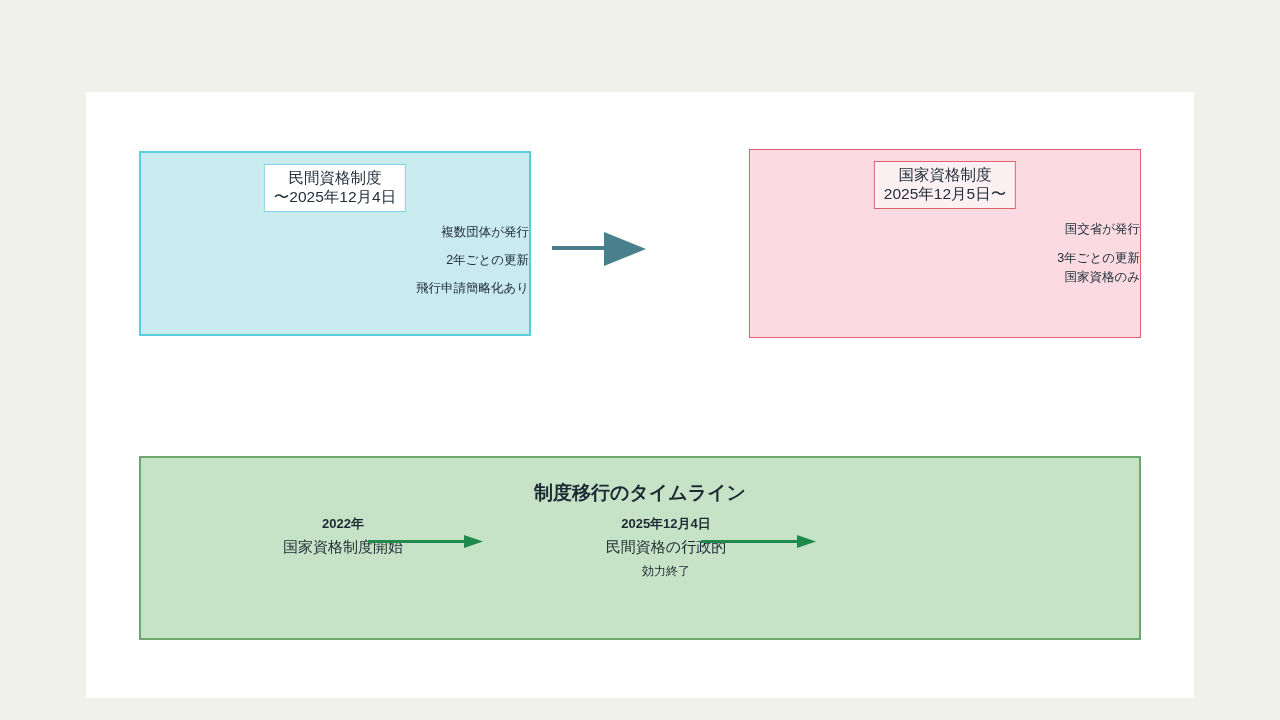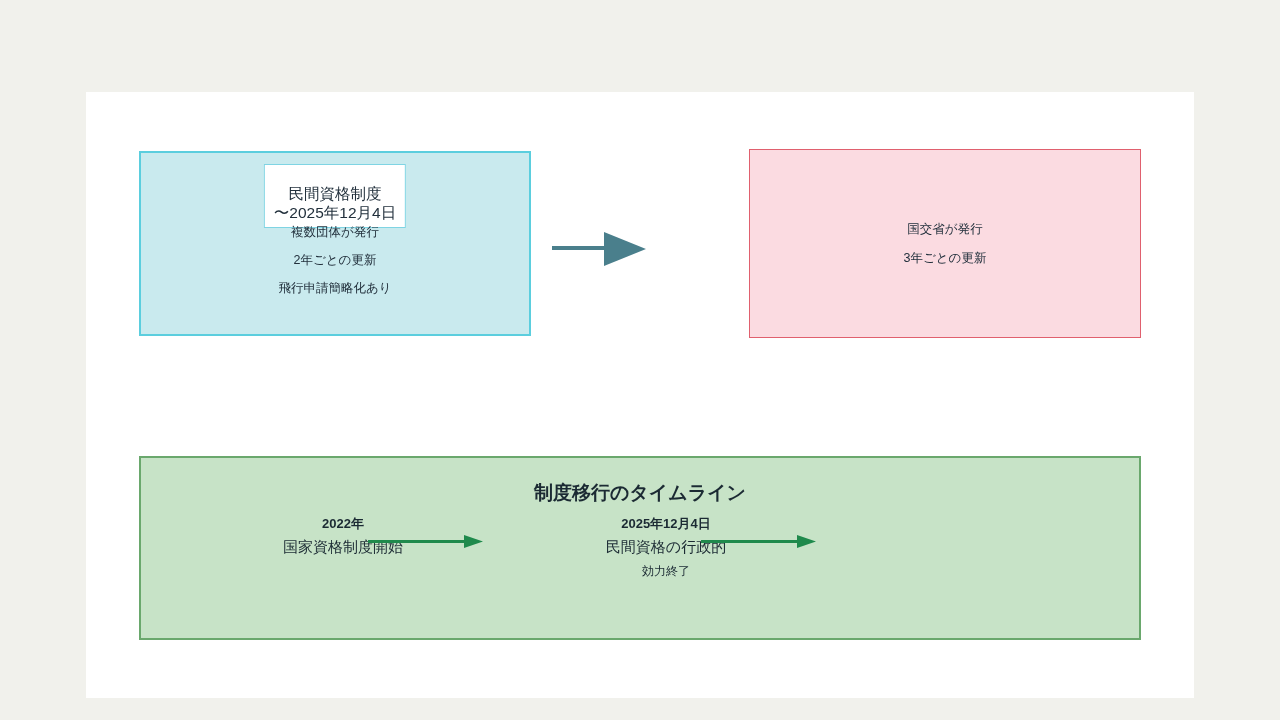--- a/index.html
+++ b/index.html
@@ -28,34 +28,34 @@
   .panel {
     position: absolute;
     box-sizing: border-box;
   }
   .panel-title {
     position: absolute;
     left: 50%;
     transform: translateX(-50%);
     top: 11px;
     box-sizing: border-box;
-    padding: 19px 9px 5px 9px;
+    padding: 3px 9px 5px 9px;
     text-align: center;
     font-size: 15.5px;
     line-height: 19px;
     color: #22303c;
     white-space: nowrap;
   }
   .panel-title .t-line { display: block; }
 
   .panel-body {
     position: absolute;
     left: 0;
     right: 0;
-    text-align: center;
+    text-align: right;
     color: #22303c;
     font-size: 12.5px;
   }
   .panel-body .b-line {
     display: block;
   }
 
   
   #panel-private {
     left: 53px;
@@ -176,23 +176,28 @@
   </div>
 
   <div id="transition-arrow">
     <svg width="96" height="38" viewBox="0 0 96 38" xmlns="http://www.w3.org/2000/svg">
       <rect x="0" y="16" width="58" height="4" fill="#4a7f8c"></rect>
       <polygon points="52,2 94,19 52,36" fill="#4a7f8c"></polygon>
     </svg>
   </div>
 
   <div class="panel" id="panel-national">
+    <div class="panel-title">
+      <span class="t-line">国家資格制度</span>
+      <span class="t-line">2025年12月5日〜</span>
+    </div>
     <div class="panel-body">
       <span class="b-line spaced">国交省が発行</span>
       <span class="b-line tight">3年ごとの更新</span>
+      <span class="b-line tight">国家資格のみ</span>
     </div>
   </div>
 
   <div id="timeline">
     <div id="timeline-title">制度移行のタイムライン</div>
 
     <div class="tl-item" id="tl-item-0">
       <div class="tl-date">2022年</div>
       <div class="tl-desc">国家資格制度開始</div>
     </div>

